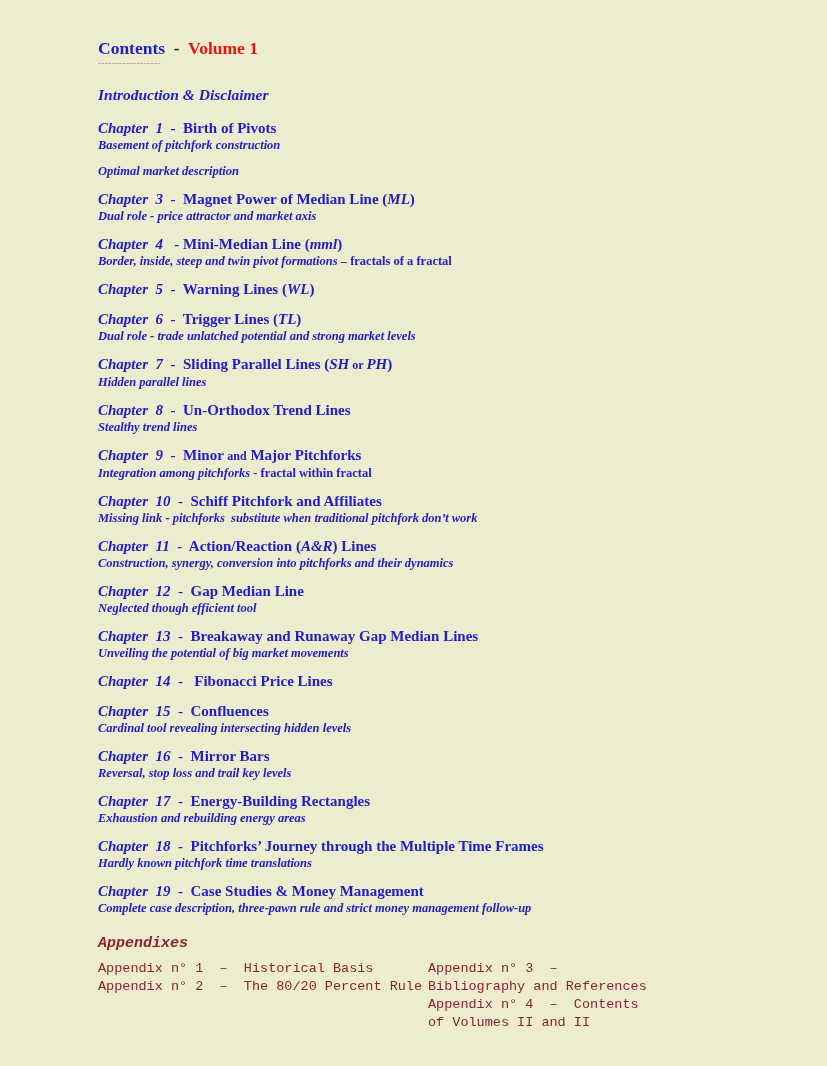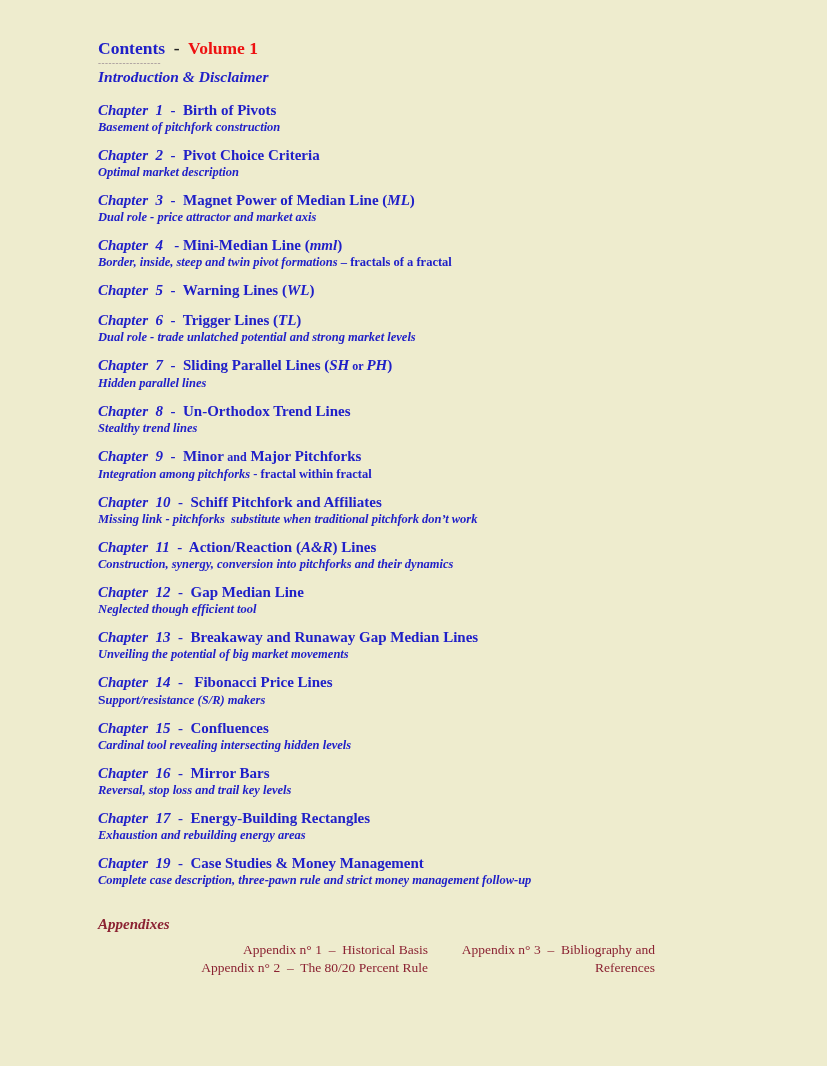--- a/index.html
+++ b/index.html
@@ -12,62 +12,61 @@
   .page{width:677px;height:1066px;background:#eeecce;box-sizing:border-box;
         padding:38px 22px 0 98px;}
   
   .header-line{font-size:17.5px;font-weight:700;white-space:pre-wrap;line-height:20px;}
   .hdr-title{color:#2020c8;}
   .hdr-sep{color:#222222;font-weight:700;}
   .hdr-volume{color:#ee1111;}
   .dashes{display:block;font-size:9px;line-height:8px;color:#9b8d94;
           letter-spacing:0.5px;font-weight:700;margin-top:1px;}
   
-  .intro{margin-top:0;font-size:15.5px;font-weight:700;font-style:italic;
+  .intro{margin-top:18px;font-size:15.5px;font-weight:700;font-style:italic;
          color:#2020c8;line-height:19px;}
   
   .chapter-list{margin-top:15px;}
   .chapter{margin-bottom:11px;}
   .ch-title{font-size:15px;font-weight:700;color:#2020c8;line-height:19px;
             white-space:pre-wrap;}
   .ch-label{font-style:italic;}
   .ch-sep{font-style:normal;}
   .ch-title .seg-n{font-style:normal;margin-top:14px;}
   .ch-title .seg-i{font-style:italic;}
   .ch-title .seg-s{font-style:normal;font-size:12px;}
   .ch-sub{font-size:12.5px;font-weight:700;color:#2020c8;line-height:15px;
           white-space:pre-wrap;}
   .ch-sub .seg-n{font-style:normal;}
   .ch-sub .seg-i{font-style:italic;}
   .ch-sub .seg-c{font-style:normal;font-size:13.5px;}
   
-  .appendix-section{margin-top:27px;}
+  .appendix-section{margin-top:18px;font-family:Liberation Mono, monospace;}
   .appx-heading{font-size:15px;font-weight:700;font-style:italic;color:#8b2232;
                 line-height:19px;}
-  .appx-grid{display:grid;grid-template-columns:330px auto;margin-top:7px;text-align:right;}
+  .appx-grid{display:grid;grid-template-columns:330px auto;margin-top:7px;}
   .appx-item{font-size:13.5px;color:#8b2232;line-height:18px;white-space:pre-wrap;}
 </style>
 </head>
 <body>
 
 <div class="page">
 
   <div class="header-line"><span class="hdr-title">Contents</span><span class="hdr-sep">  -  </span><span class="hdr-volume">Volume 1</span></div>
 
   <span class="dashes">------------------</span>
 
   <div class="intro">Introduction &amp; Disclaimer</div>
 
   <div class="chapter-list">
       <div class="chapter">
         <div class="ch-title"><span class="ch-label">Chapter  1</span><span class="ch-sep">  -  </span><span class="seg-n">Birth of Pivots</span></div>
         <div class="ch-sub"><span class="seg-i">Basement of pitchfork construction</span></div>
       </div>
       <div class="chapter">
-        <div class="ch-title"><span class="ch-label">Chapter  2</span><span class="ch-sep">  -  </span><span class="seg-n">Pivot Choice Criteria</span></div>
         <div class="ch-sub"><span class="seg-i">Optimal market description</span></div>
       </div>
       <div class="chapter">
         <div class="ch-title"><span class="ch-label">Chapter  3</span><span class="ch-sep">  -  </span><span class="seg-n">Magnet Power of Median Line (</span><span class="seg-i">ML</span><span class="seg-n">)</span></div>
         <div class="ch-sub"><span class="seg-i">Dual role - price attractor and market axis</span></div>
       </div>
       <div class="chapter">
         <div class="ch-title"><span class="ch-label">Chapter  4</span><span class="ch-sep">   - </span><span class="seg-n">Mini-Median Line (</span><span class="seg-i">mml</span><span class="seg-n">)</span></div>
         <div class="ch-sub"><span class="seg-i">Border, inside, steep and twin pivot formations </span><span class="seg-n">– fractals of a fractal</span></div>
       </div>
@@ -101,46 +100,50 @@
       <div class="chapter">
         <div class="ch-title"><span class="ch-label">Chapter  12</span><span class="ch-sep">  -  </span><span class="seg-n">Gap Median Line</span></div>
         <div class="ch-sub"><span class="seg-i">Neglected though efficient tool</span></div>
       </div>
       <div class="chapter">
         <div class="ch-title"><span class="ch-label">Chapter  13</span><span class="ch-sep">  -  </span><span class="seg-n">Breakaway and Runaway Gap Median Lines</span></div>
         <div class="ch-sub"><span class="seg-i">Unveiling the potential of big market movements</span></div>
       </div>
       <div class="chapter">
         <div class="ch-title"><span class="ch-label">Chapter  14</span><span class="ch-sep">  -   </span><span class="seg-n">Fibonacci Price Lines</span></div>
-        <div class="ch-sub"><span class="seg-c">S</span><span class="seg-i">upport/resistance (S/R) makers</span></div>
       </div>
       <div class="chapter">
         <div class="ch-title"><span class="ch-label">Chapter  15</span><span class="ch-sep">  -  </span><span class="seg-n">Confluences</span></div>
         <div class="ch-sub"><span class="seg-i">Cardinal tool revealing intersecting hidden levels</span></div>
       </div>
       <div class="chapter">
         <div class="ch-title"><span class="ch-label">Chapter  16</span><span class="ch-sep">  -  </span><span class="seg-n">Mirror Bars</span></div>
         <div class="ch-sub"><span class="seg-i">Reversal, stop loss and trail key levels</span></div>
       </div>
       <div class="chapter">
         <div class="ch-title"><span class="ch-label">Chapter  17</span><span class="ch-sep">  -  </span><span class="seg-n">Energy-Building Rectangles</span></div>
         <div class="ch-sub"><span class="seg-i">Exhaustion and rebuilding energy areas</span></div>
+      </div>
+      <div class="chapter">
+        <div class="ch-title"><span class="ch-label">Chapter  18</span><span class="ch-sep">  -  </span><span class="seg-n">Pitchforks’ Journey through the Multiple Time Frames</span></div>
+        <div class="ch-sub"><span class="seg-i">Hardly known pitchfork time translations</span></div>
       </div>
       <div class="chapter">
         <div class="ch-title"><span class="ch-label">Chapter  19</span><span class="ch-sep">  -  </span><span class="seg-n">Case Studies &amp; Money Management</span></div>
         <div class="ch-sub"><span class="seg-i">Complete case description, three-pawn rule and strict money management follow-up</span></div>
       </div>
     </div>
 
   <div class="appendix-section">
     <div class="appx-heading">Appendixes</div>
     <div class="appx-grid">
       <div>
           <div class="appx-item">Appendix n° 1  –  Historical Basis</div>
           <div class="appx-item">Appendix n° 2  –  The 80/20 Percent Rule</div>
         </div>
       <div>
           <div class="appx-item">Appendix n° 3  –  Bibliography and References</div>
+          <div class="appx-item">Appendix n° 4  –  Contents of Volumes II and II</div>
         </div>
     </div>
   </div>
 
 </div>
 
 </body></html>

